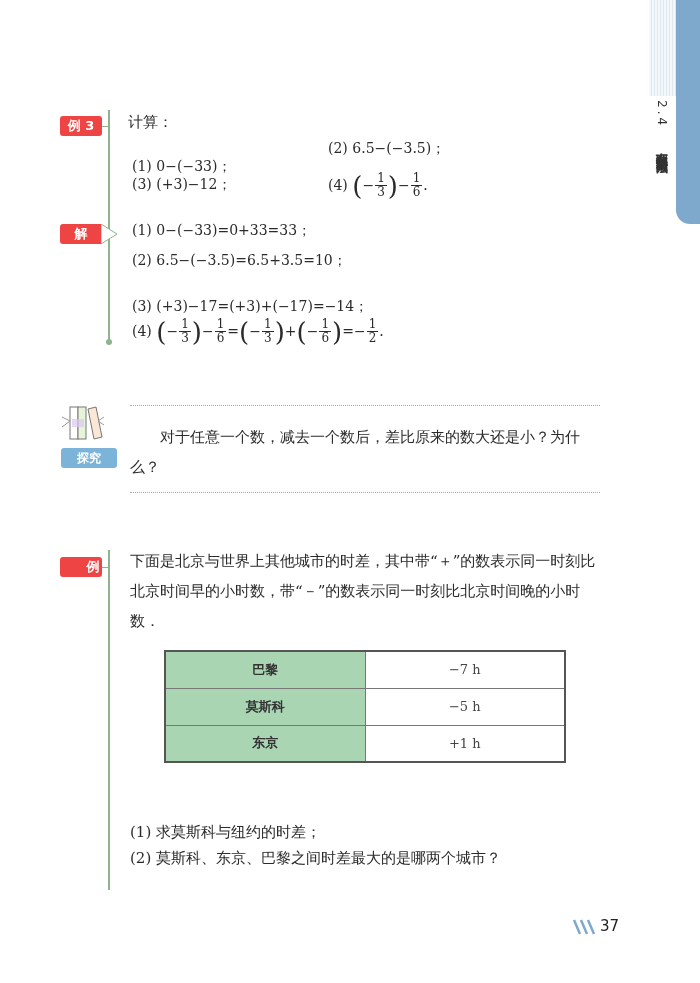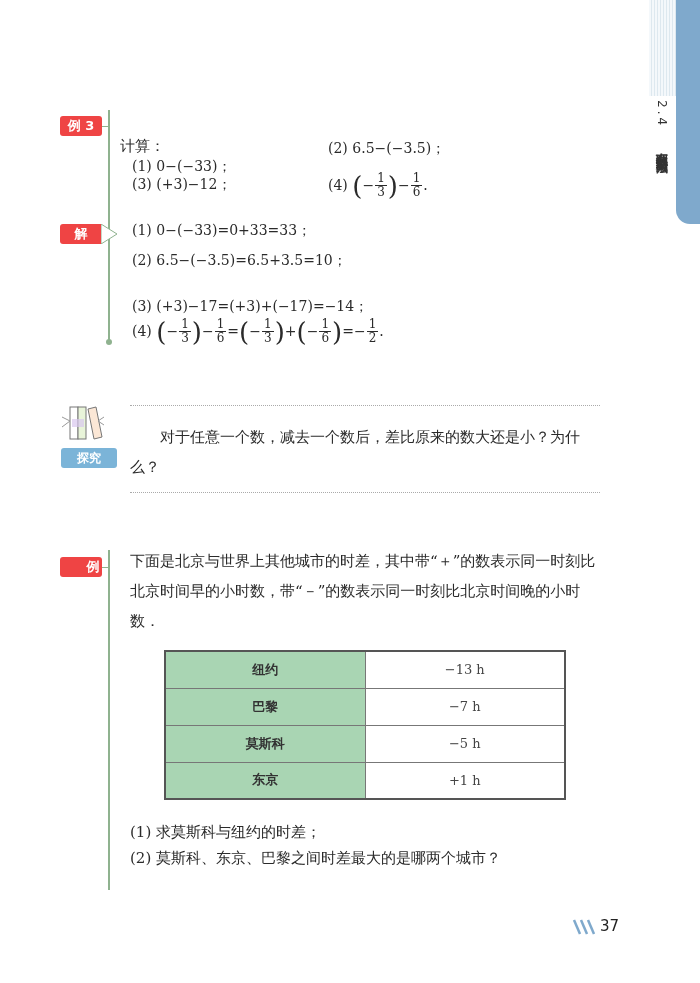--- a/index.html
+++ b/index.html
@@ -52,21 +52,21 @@
 <div class="chapter">
   <span class="num">2.4</span>
   <span class="title">有理数的加法与减法</span>
 </div>
 
 <div class="badge" style="left:60px; top:116px; width:42px;">例 3</div>
 <div class="hline" style="left:102px; top:126px; width:8px;"></div>
 <div class="vline" style="left:108px; top:110px; height:232px;"></div>
 <div class="dot" style="left:106px; top:339px;"></div>
 
-<div class="txt" style="left:120px; top:112px; font-size:15px;margin-top:24px;">计算：</div>
+<div class="txt" style="left:128px; top:112px; font-size:15px;">计算：</div>
 <div class="txt" style="left:132px; top:156px;">
   <span>(1)</span> <span>0−(−33)；</span>
 </div>
 <div class="txt" style="left:328px; top:138px;">
   <span>(2)</span> <span>6.5−(−3.5)；</span>
 </div>
 <div class="txt" style="left:132px; top:174px;">
   <span>(3)</span> <span>(+3)−12；</span>
 </div>
 <div class="txt" style="left:328px; top:172px;">
@@ -108,24 +108,20 @@
 <div class="dotted" style="top:492px;"></div>
 
 <div class="badge" style="left:60px; top:557px; width:42px;padding-left:24px;">例 4</div>
 <div class="hline" style="left:102px; top:567px; width:8px;"></div>
 <div class="vline" style="left:108px; top:550px; height:340px;"></div>
 
 <div class="para" style="left:130px; top:546px; width:472px;">下面是北京与世界上其他城市的时差，其中带“＋”的数表示同一时刻比北京时间早的小时数，带“－”的数表示同一时刻比北京时间晚的小时数．</div>
 
 <table class="tz">
   <tbody>
-      <tr>
-    <td class="city">纽约</td>
-    <td class="diff">−13 h</td>
-  </tr>
   <tr>
     <td class="city">巴黎</td>
     <td class="diff">−7 h</td>
   </tr>
   <tr>
     <td class="city">莫斯科</td>
     <td class="diff">−5 h</td>
   </tr>
   <tr>
     <td class="city">东京</td>

